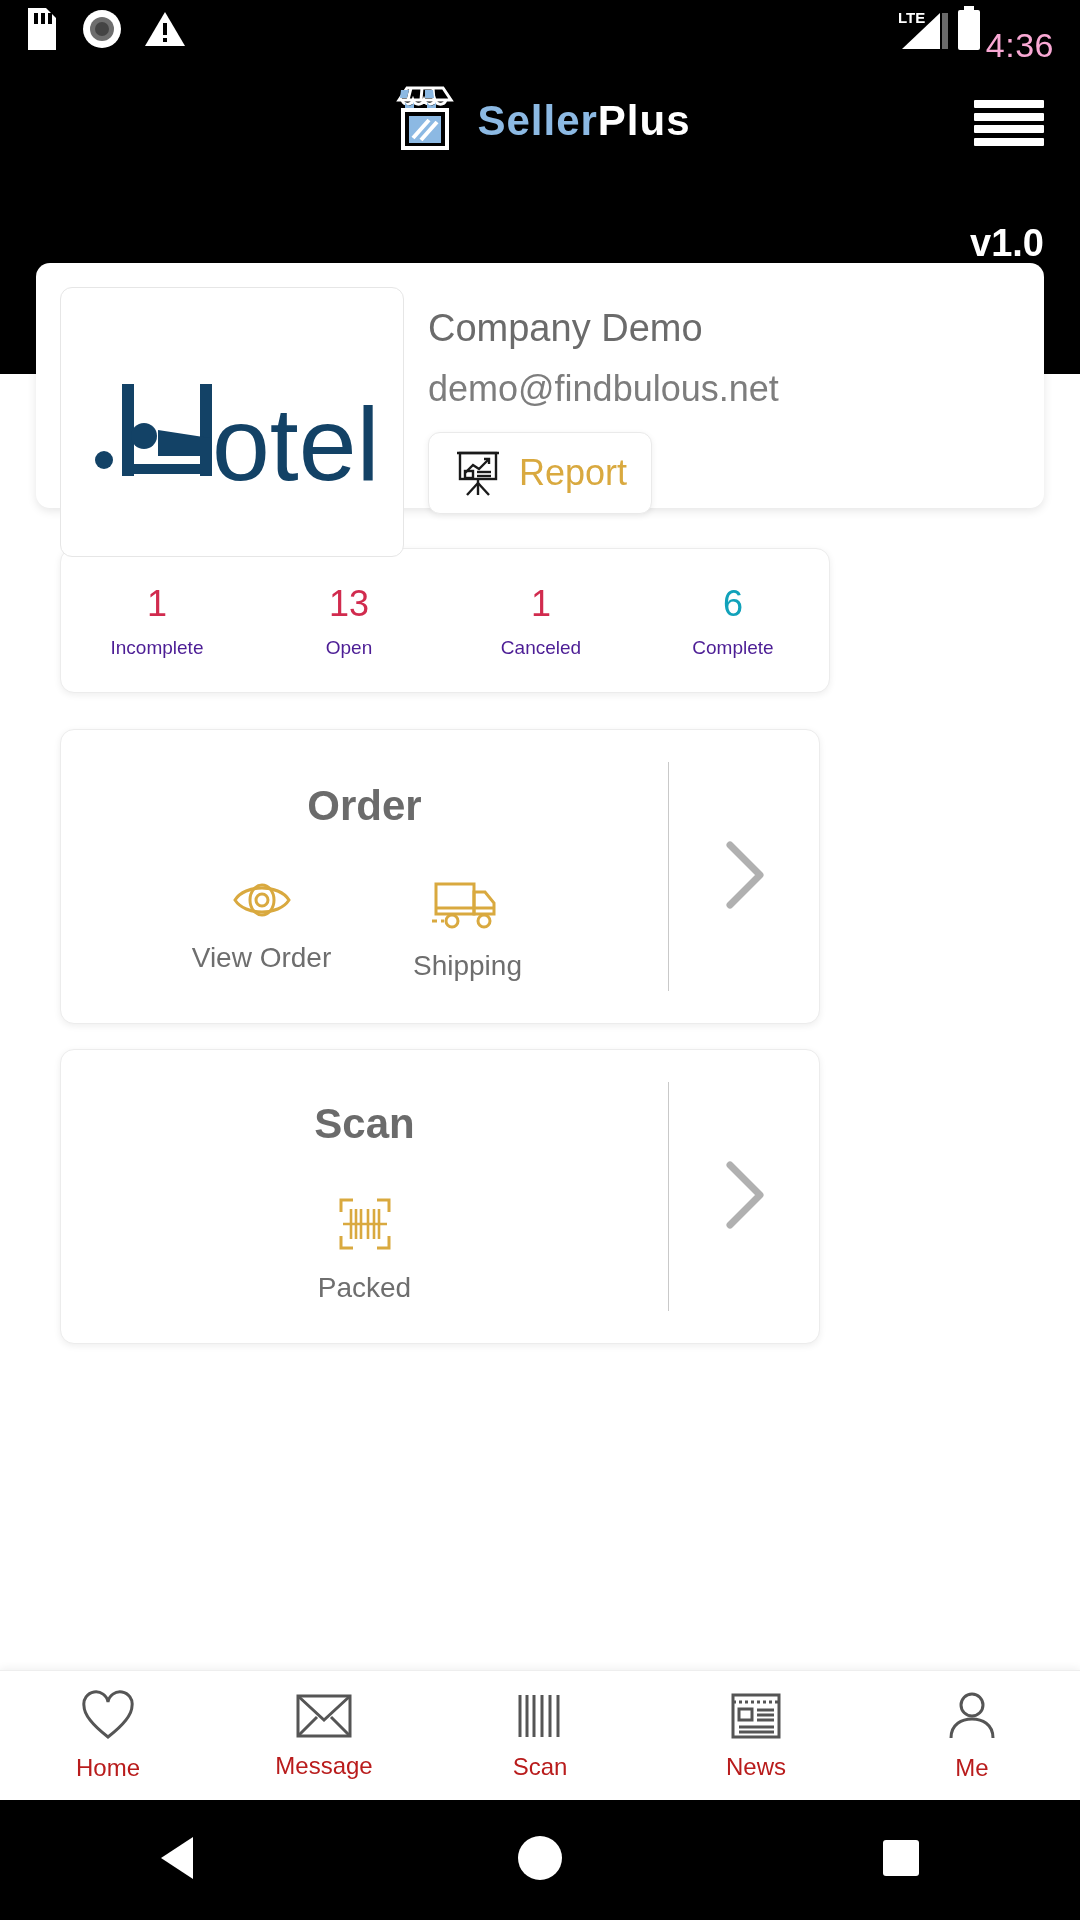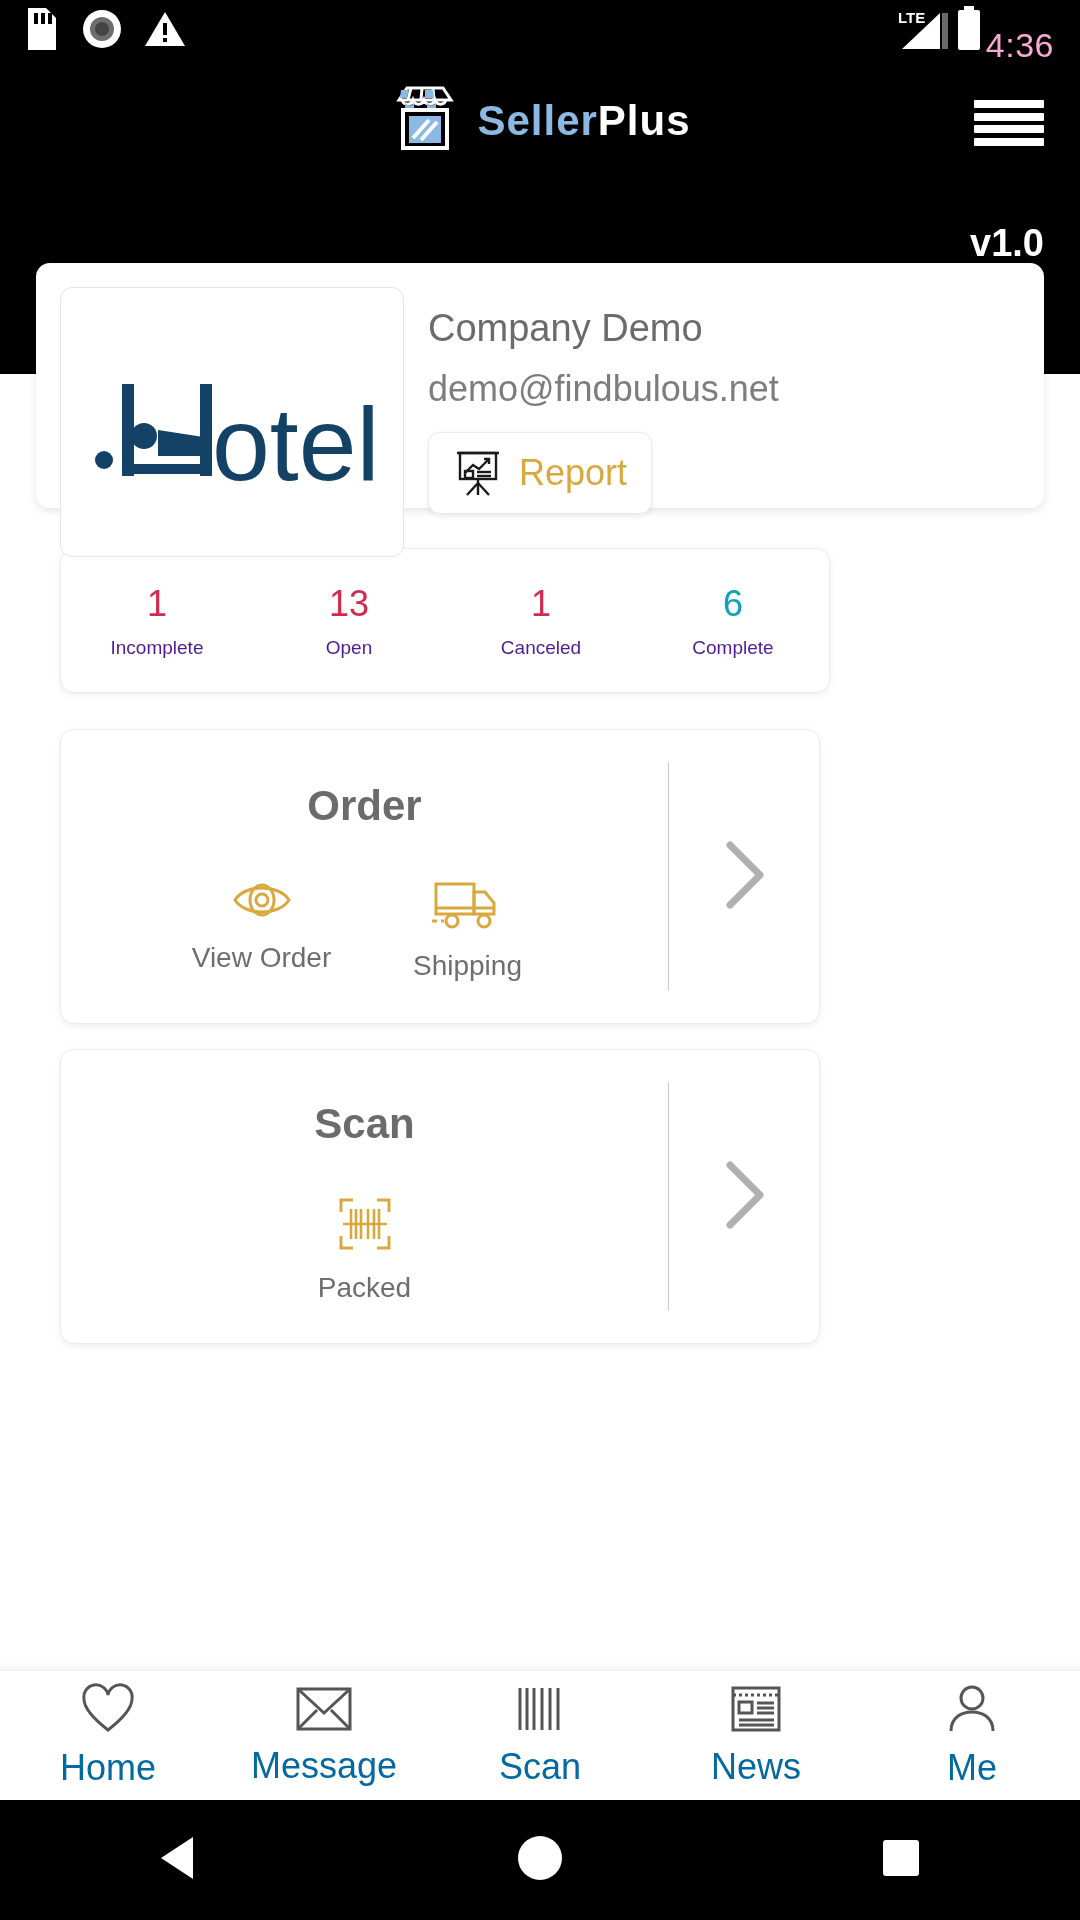--- a/index.html
+++ b/index.html
@@ -111,21 +111,21 @@
 
   
   .bottomnav{
     position:absolute; bottom:120px; left:0; width:1080px; height:130px;
     background:#fff; border-top:1px solid #eeeeee;
     box-shadow:0 -2px 8px rgba(0,0,0,.06);
     display:flex; align-items:center;
     z-index:10;
   }
   .nav-item{ flex:1; display:flex; flex-direction:column; align-items:center; }
-  .nav-label{ font-size:36px; color:#0369a1; margin-top:8px; }
+  .nav-label{ font-size:24px; color:#b91c1c; margin-top:8px; }
 
   
   .sysnav{
     position:absolute; bottom:0; left:0; width:1080px; height:120px;
     background:#000; display:flex; align-items:center; justify-content:space-around;
   }
 </style>
 </head>
 <body>
 

